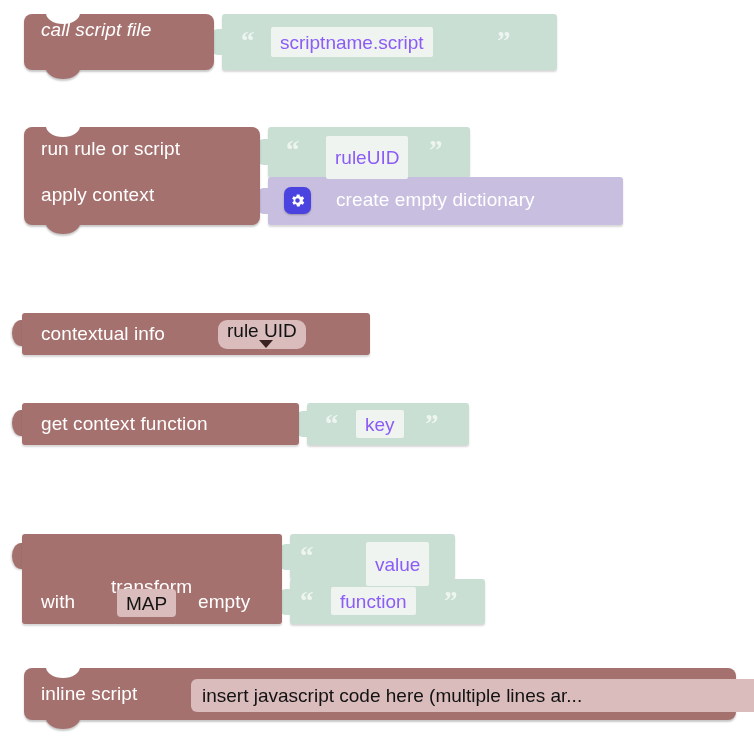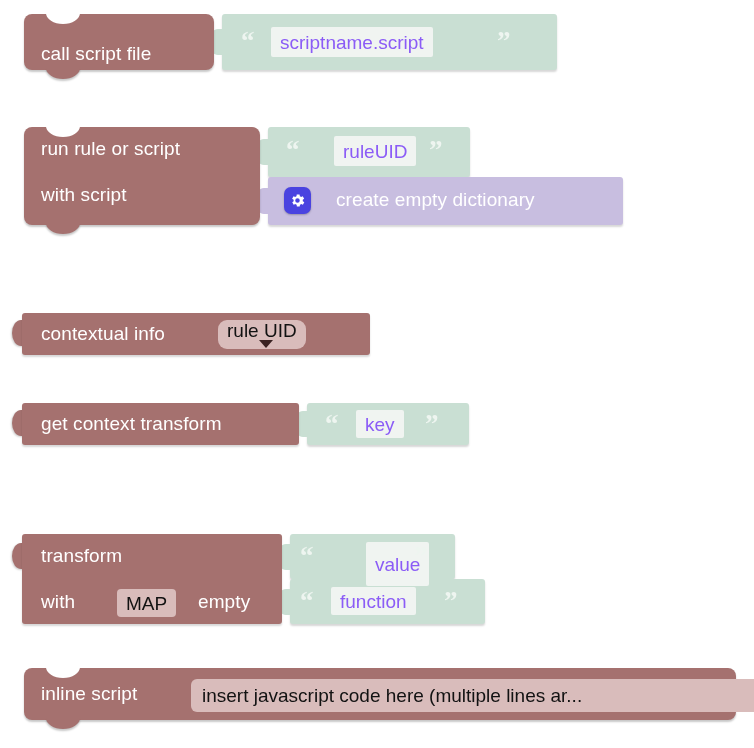--- a/index.html
+++ b/index.html
@@ -84,21 +84,21 @@
 
   
   .lbl {
     position: absolute;
     color: #ffffff;
     font-size: 19px;
     line-height: 1;
     white-space: nowrap;
     letter-spacing: 0.1px;
   }
-  .lbl.right { text-align: left; }
+  .lbl.right { text-align: center; margin-top: 31px; }
 
   
   .quote {
     position: absolute;
     color: #eef5f0;
     font-size: 27px;
     line-height: 1;
     font-family: "Liberation Serif", serif;
     font-weight: 700;
     white-space: nowrap;
@@ -165,45 +165,45 @@
   <div class="blk">
 
     <div class="slab green" style="left:222px; top:14px; width:335px; height:56px;"></div>
     <div class="tab green" style="left:209px; top:29px;"></div>
 
     <div class="stmt-body" style="left:24px; top:14px; width:190px; height:56px;">
       <div class="notch-top"></div>
     </div>
     <div class="notch-bottom" style="left:46px; top:68px;"></div>
 
-    <div class="lbl" style="left:41px; top:44px;">call script file</div>
+    <div class="lbl" style="left:41px; top:20px;font-style:italic;">call script file</div>
 
     <div class="quote" style="left:241px; top:28px;">“</div>
     <div class="field" style="left:271px; top:27px; height:30px;">scriptname.script</div>
     <div class="quote" style="left:497px; top:28px;">”</div>
   </div>
 
   <div class="blk">
 
     <div class="slab green" style="left:268px; top:127px; width:202px; height:50px;"></div>
     <div class="tab green" style="left:255px; top:139px;"></div>
 
     <div class="slab purple" style="left:268px; top:177px; width:355px; height:48px;"></div>
     <div class="tab purple" style="left:255px; top:188px;"></div>
 
     <div class="stmt-body" style="left:24px; top:127px; width:236px; height:98px;">
       <div class="notch-top"></div>
     </div>
     <div class="notch-bottom" style="left:46px; top:223px;"></div>
 
     <div class="lbl" style="left:41px; top:139px;">run rule or script</div>
-    <div class="lbl" style="left:41px; top:185px;">with script</div>
+    <div class="lbl" style="left:41px; top:185px;">apply context</div>
 
     <div class="quote" style="left:286px; top:137px;">“</div>
-    <div class="field" style="left:334px; top:136px; height:30px;">ruleUID</div>
+    <div class="field" style="left:326px; top:136px; height:43px;">ruleUID</div>
     <div class="quote" style="left:429px; top:137px;">”</div>
 
     <div class="gear-chip" style="left:284px; top:187px;">
       <svg width="17" height="17" viewBox="0 0 24 24" aria-hidden="true">
         <path fill="#ffffff" d="M19.4 13a7.6 7.6 0 0 0 0-2l2-1.5-2-3.4-2.4 1a7.7 7.7 0 0 0-1.7-1l-.4-2.6h-4l-.3 2.6c-.6.2-1.2.6-1.8 1l-2.4-1-2 3.4L6.6 11a7.6 7.6 0 0 0 0 2l-2 1.5 2 3.4 2.4-1c.6.4 1.2.8 1.8 1l.3 2.6h4l.4-2.6c.6-.2 1.2-.6 1.7-1l2.4 1 2-3.4-2-1.5zM12 15.2A3.2 3.2 0 1 1 12 8.8a3.2 3.2 0 0 1 0 6.4z"></path>
       </svg>
     </div>
     <div class="lbl" style="left:336px; top:190px;">create empty dictionary</div>
   </div>
 
@@ -220,21 +220,21 @@
   </div>
 
   <div class="blk">
 
     <div class="slab green" style="left:307px; top:403px; width:162px; height:42px;"></div>
     <div class="tab green" style="left:294px; top:411px;"></div>
 
     <div class="plug-left" style="left:12px; top:410px;"></div>
     <div class="slab" style="left:22px; top:403px; width:277px; height:42px; background:#a5716f;"></div>
 
-    <div class="lbl" style="left:41px; top:414px;">get context transform</div>
+    <div class="lbl" style="left:41px; top:414px;">get context function</div>
 
     <div class="quote" style="left:325px; top:411px;">“</div>
     <div class="field" style="left:356px; top:410px; height:28px;">key</div>
     <div class="quote" style="left:425px; top:411px;">”</div>
   </div>
 
   <div class="blk">
 
     <div class="slab green" style="left:290px; top:534px; width:165px; height:45px;"></div>
     <div class="tab green" style="left:277px; top:544px;"></div>

